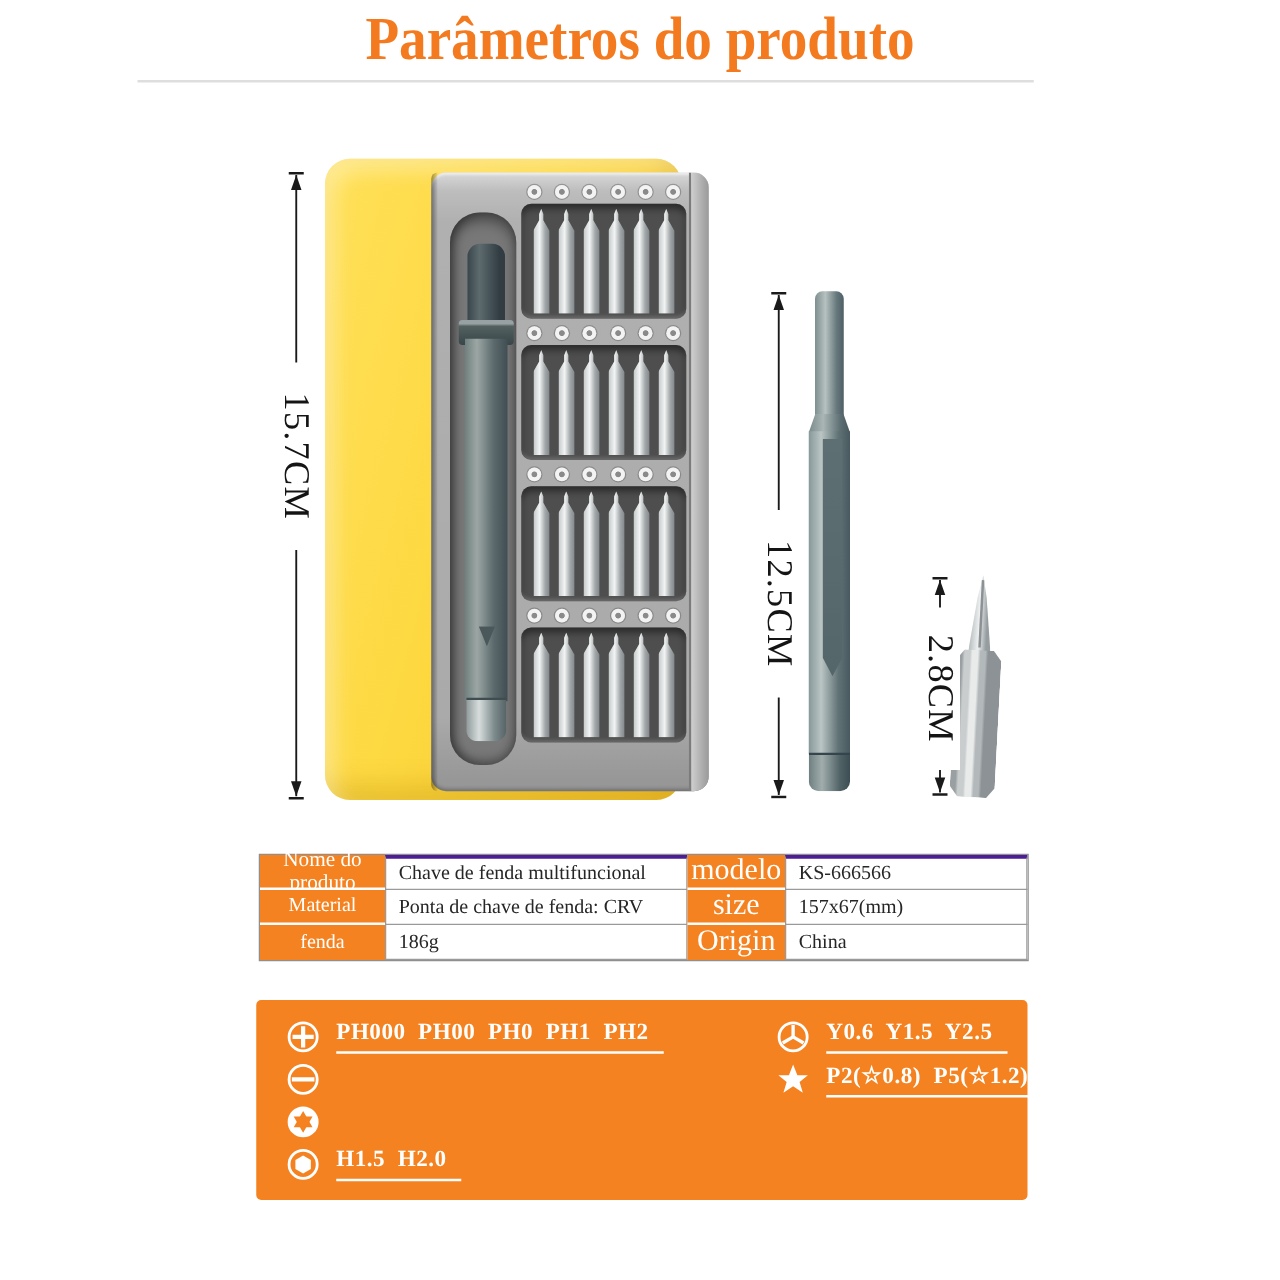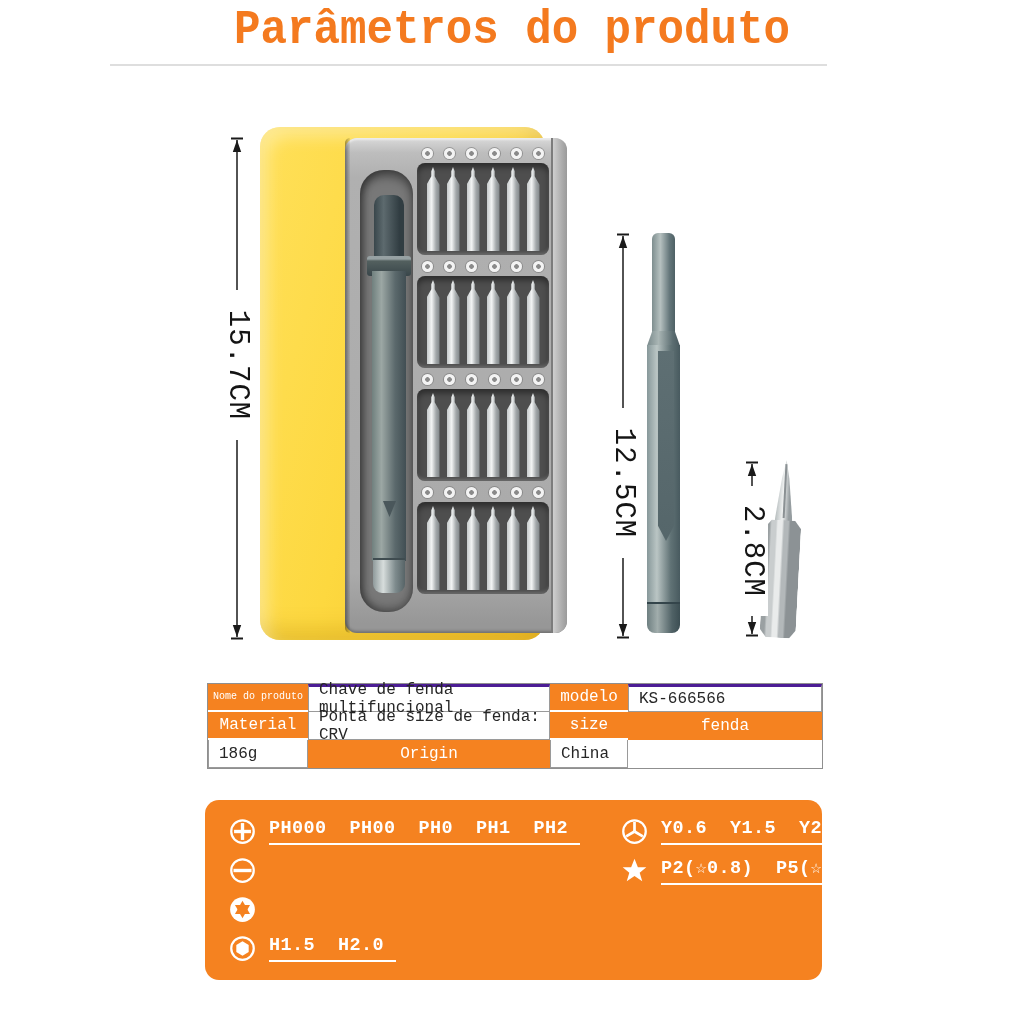--- a/index.html
+++ b/index.html
@@ -4,21 +4,21 @@
 <style>
   :root{
     --orange:#F58220;
     --orange-title:#F47A1F;
     --yellow:#FFD83F;
     --ink:#1a1a1a;
   }
   *{margin:0;padding:0;box-sizing:border-box;}
   html,body{background:#fff;}
   .page{position:relative;width:1024px;height:1024px;background:#fff;overflow:hidden;
-        font-family:Liberation Mono, monospace;}
+        font-family:Liberation Serif, serif;}
 
   
   .title{position:absolute;top:2px;left:0;right:0;text-align:center;
          font-size:49px;font-weight:800;color:var(--orange-title);
          transform:scaleX(.9);letter-spacing:0;}
   .divider{position:absolute;left:110px;top:64px;width:717px;height:2px;background:#dedede;}
 
   
   .marrow{position:absolute;}
   .mlabel{position:absolute;text-align:center;transform:rotate(90deg);
@@ -91,29 +91,29 @@
   .sbit-body{position:absolute;left:0;top:60px;width:36px;height:118px;
              clip-path:polygon(18% 0,82% 0,100% 7%,100% 93%,82% 100%,18% 100%,0 93%,0 7%);
              background:linear-gradient(90deg,#9aa0a2 0 12%,#c9cdce 18% 30%,#e9ebeb 35% 47%,#b3b8ba 53% 64%,#8c9295 70% 100%);}
 
   
   .spec-table{position:absolute;left:207px;top:683px;width:616px;border:1px solid #8f8f8f;
               display:grid;grid-template-columns:100px 242px 78px 194px;grid-auto-rows:28px;background:#fff;}
   .t-label{background:var(--orange);color:#fff;display:flex;align-items:center;justify-content:center;
            text-align:center;border-bottom:2px solid #fff;line-height:1.05;}
   .t-label.last{border-bottom:none;}
-  .t-label.small{font-size:10px;}
+  .t-label.small{font-size:17px;}
   .t-label.mid{font-size:16px;}
-  .t-label.big{font-size:16px;font-weight:400;}
+  .t-label.big{font-size:24px;font-weight:400;}
   .t-value{background:#fff;border:1px solid #9a9a9a;border-top:none;display:flex;align-items:center;
            padding-left:10px;font-size:16px;color:#262626;}
   .t-value.rowtop{border-top:3px solid #4c1d95;}
 
   
-  .spec-panel{position:absolute;left:205px;top:800px;width:617px;height:180px;border-radius:14px;
+  .spec-panel{position:absolute;left:205px;top:800px;width:617px;height:160px;border-radius:4px;
               background:var(--orange);
               display:grid;grid-template-columns:392px auto;grid-template-rows:repeat(4,1fr);
               grid-auto-flow:column;padding:12px 10px 12px 24px;align-items:center;}
   .spec-item{display:flex;align-items:center;gap:13px;}
   .spec-item svg{flex:0 0 auto;}
   .spec-text{font-size:18.5px;font-weight:700;color:#fff;white-space:pre;letter-spacing:.4px;
              border-bottom:2.5px solid #fff;padding:0 12px 4px 0;}
 </style>
 </head>
 <body>
@@ -242,22 +242,23 @@
   <div class="mlabel" style="left:687px;top:535px;width:130px;">2.8CM</div>
 
   <div class="spec-table">
 
     <div class="t-label small">Nome do produto</div>
     <div class="t-value rowtop">Chave de fenda multifuncional</div>
     <div class="t-label big">modelo</div>
     <div class="t-value rowtop">KS-666566</div>
 
     <div class="t-label mid">Material</div>
-    <div class="t-value">Ponta de size de fenda: CRV</div>
+    <div class="t-value">Ponta de chave de fenda: CRV</div>
     <div class="t-label big">size</div>
+    <div class="t-value">157x67(mm)</div>
 
     <div class="t-label mid last">fenda</div>
     <div class="t-value">186g</div>
     <div class="t-label big last">Origin</div>
     <div class="t-value">China</div>
   </div>
 
   <div class="spec-panel">
 
     <div class="spec-item">

